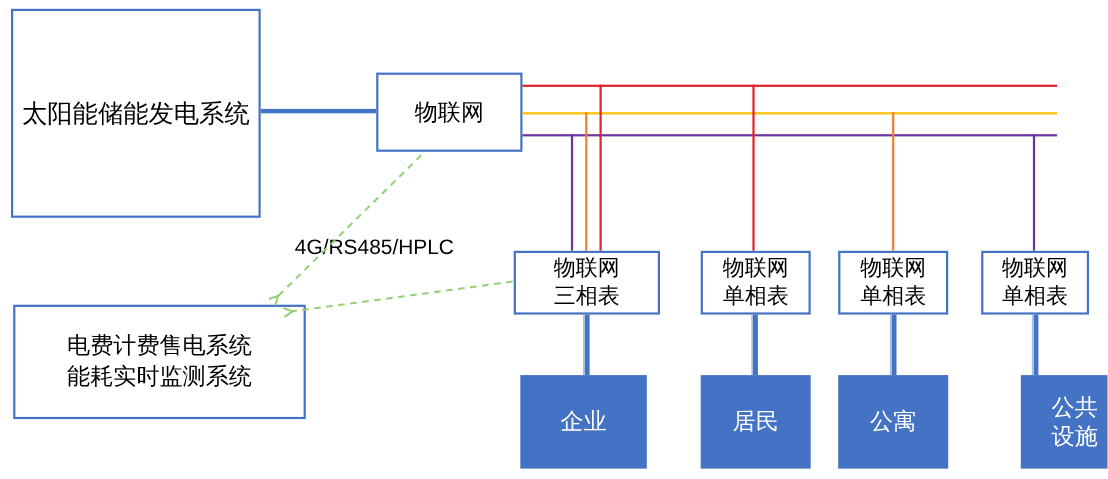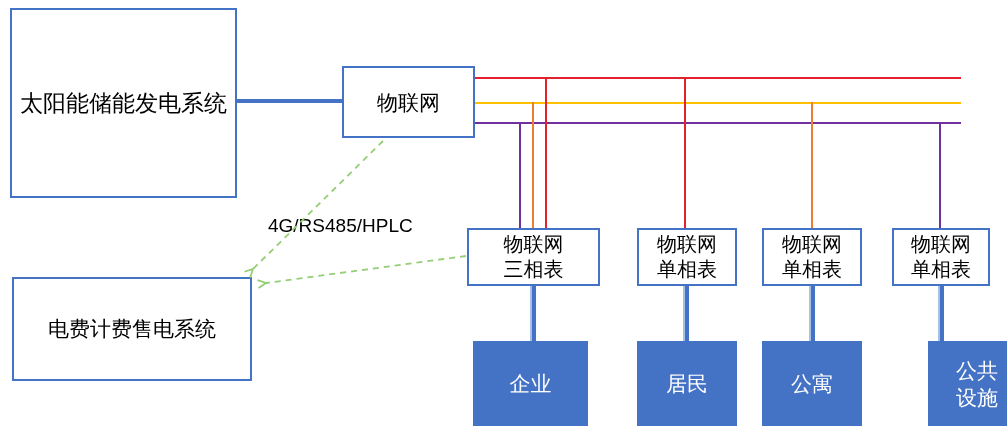--- a/index.html
+++ b/index.html
@@ -8,21 +8,21 @@
     position:relative; width:1007px; height:435px; background:#fff;
     font-family:"Liberation Sans", sans-serif; color:#000; overflow:hidden;padding-left:48px;
   }
   .box {
     position:absolute; border:2px solid var(--box_border); background:#fff;
     display:flex; flex-direction:column; align-items:center; justify-content:center;
     text-align:center;
   }
   .solar   { left:10px;  top:8px;   width:227px; height:190px; font-size:23px; }
   .master  { left:342px; top:66px;  width:133px; height:72px;  font-size:21px; line-height:27px; }
-  .billing { left:12px;  top:277px; width:240px; height:104px; font-size:21px; line-height:28px; }
+  .billing { left:12px;  top:277px; width:266px; height:104px; font-size:21px; line-height:28px; }
   .meter   { top:228px;  height:58px; font-size:20px; line-height:25px; }
   .m1 { left:467px; width:133px; }
   .m2 { left:637px; width:100px; }
   .m3 { left:762px; width:100px; }
   .m4 { left:892px; width:98px;  }
   .client {
     top:341px; height:85px; border:none; background:var(--client_fill);
     color:var(--text_light); font-size:21px; line-height:27px;
   }
   .c1 { left:473px; width:115px; }
@@ -129,20 +129,21 @@
   <div class="box client c3">
     <span>公寓</span>
   </div>
   <div class="box client c4">
     <span>公共</span>
     <span>设施</span>
   </div>
 
   <div class="box billing">
     <span>电费计费售电系统</span>
+    <span>能耗实时监测系统</span>
   </div>
 
   <div class="annotation">
     <span>4G/RS485/HPLC</span>
   </div>
 
   <svg class="arrows" viewBox="0 0 1007 435">
     <defs>
       <marker id="ah" markerWidth="12" markerHeight="12" viewBox="0 0 12 12" refX="2" refY="6" orient="auto" markerUnits="userSpaceOnUse">
         <path class="ghead" d="M10 2 L2 6 L10 10"></path>

